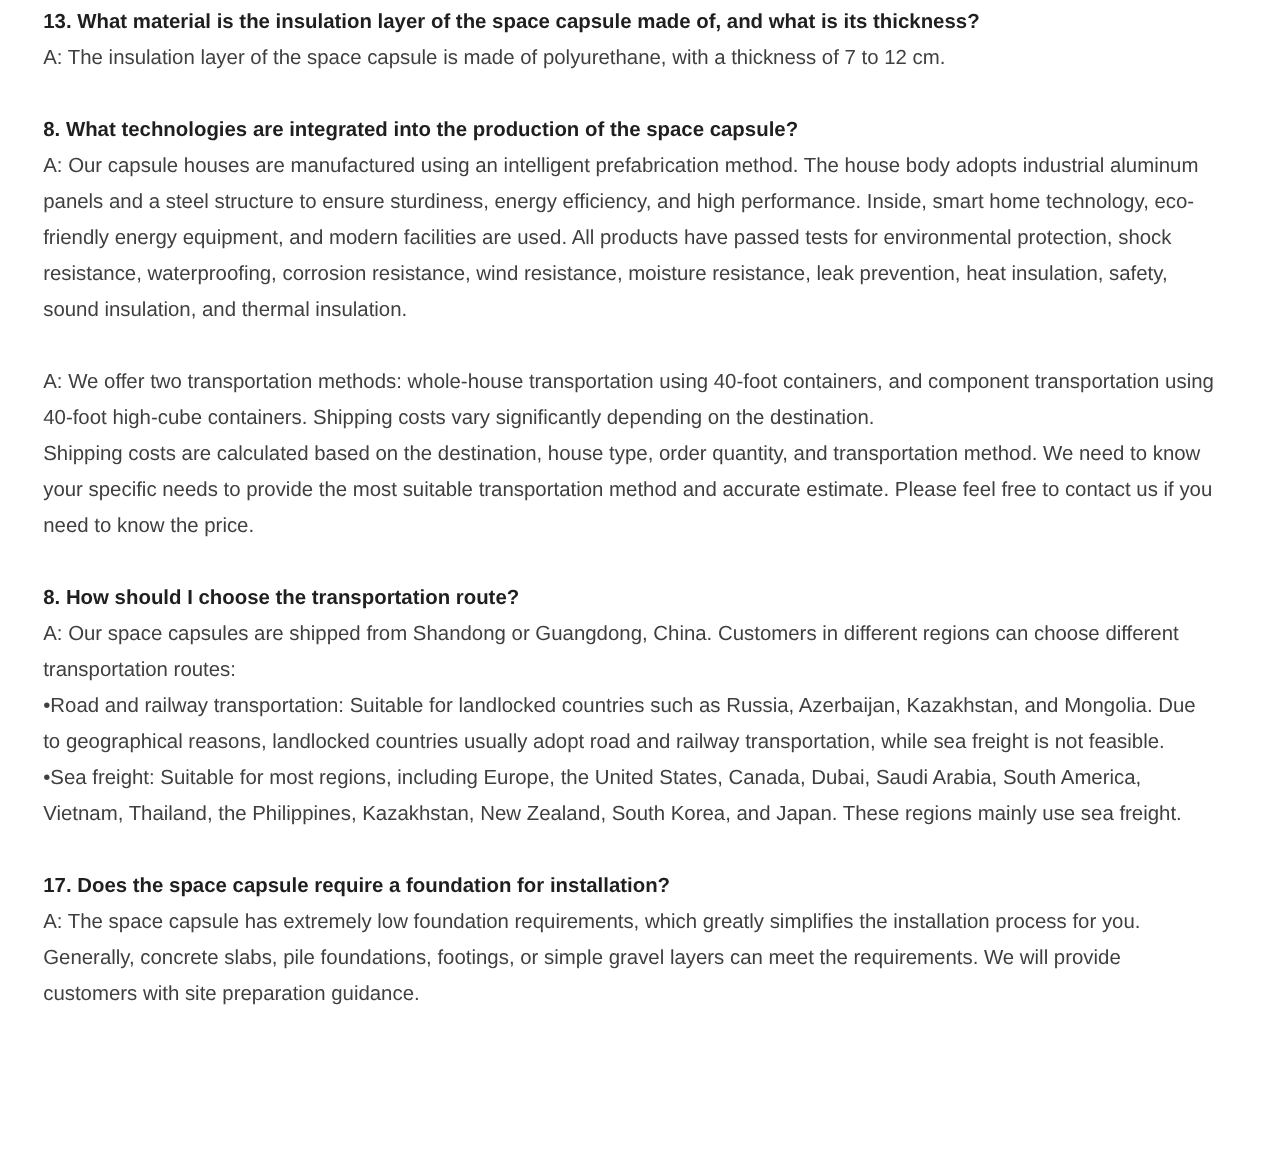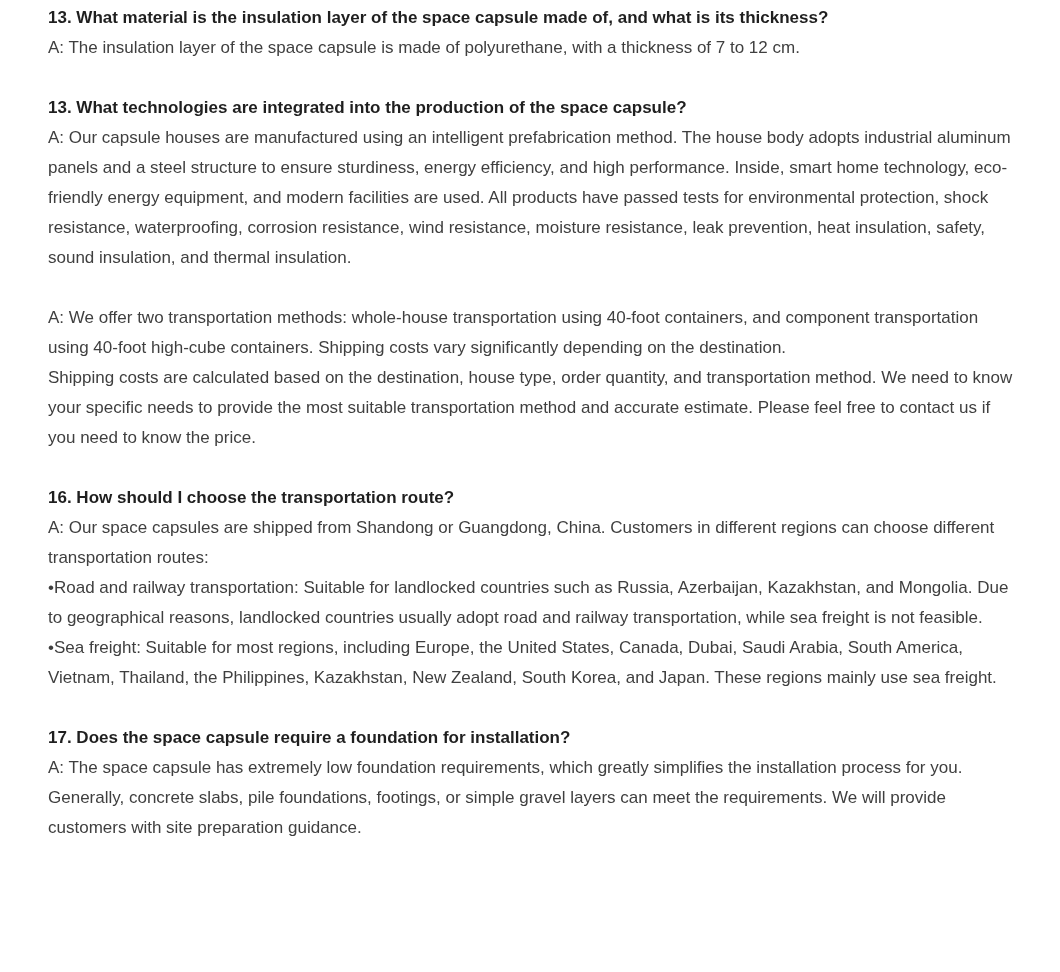--- a/index.html
+++ b/index.html
@@ -4,21 +4,21 @@
 <style>
   html, body {
     margin: 0;
     padding: 0;
     background: #ffffff;
   }
   .page {
     width: 1060px;
     min-height: 972px;
     box-sizing: border-box;
-    padding: 3px 46px 20px 48px;
+    padding: 3px 46px 20px 36px;
     font-family: "Liberation Sans", sans-serif;
     font-size: 17px;
     line-height: 30px;
     color: #3f3f3f;
     hyphens: auto;
     -webkit-hyphens: auto;
   }
   .qa-block {
     margin: 0 0 30px 0;
   }
@@ -40,31 +40,31 @@
 <body>
 
 <div class="page">
 
   <section class="qa-block">
     <h2>13. What material is the insulation layer of the space capsule made of, and what is its thickness?</h2>
     <p>A: The insulation layer of the space capsule is made of polyurethane, with a thickness of 7 to 12 cm.</p>
   </section>
 
   <section class="qa-block">
-    <h2>13. What technologies are integrated into the production of the space capsule?</h2>
+    <h2>8. What technologies are integrated into the production of the space capsule?</h2>
     <p>A: Our capsule houses are manufactured using an intelligent prefabrication method. The house body adopts industrial aluminum panels and a steel structure to ensure sturdiness, energy efficiency, and high performance. Inside, smart home technology, eco-friendly energy equipment, and modern facilities are used. All products have passed tests for environmental protection, shock resistance, waterproofing, corrosion resistance, wind resistance, moisture resistance, leak prevention, heat insulation, safety, sound insulation, and thermal insulation.</p>
   </section>
 
   <section class="qa-block">
     <p>A: We offer two transportation methods: whole-house transportation using 40-foot containers, and component transportation using 40-foot high-cube containers. Shipping costs vary significantly depending on the destination.</p>
     <p>Shipping costs are calculated based on the destination, house type, order quantity, and transportation method. We need to know your specific needs to provide the most suitable transportation method and accurate estimate. Please feel free to contact us if you need to know the price.</p>
   </section>
 
   <section class="qa-block">
-    <h2>16. How should I choose the transportation route?</h2>
+    <h2>8. How should I choose the transportation route?</h2>
     <p>A: Our space capsules are shipped from Shandong or Guangdong, China. Customers in different regions can choose different transportation routes:</p>
     <p>•Road and railway transportation: Suitable for landlocked countries such as Russia, Azerbaijan, Kazakhstan, and Mongolia. Due to geographical reasons, landlocked countries usually adopt road and railway transportation, while sea freight is not feasible.</p>
     <p>•Sea freight: Suitable for most regions, including Europe, the United States, Canada, Dubai, Saudi Arabia, South America, Vietnam, Thailand, the Philippines, Kazakhstan, New Zealand, South Korea, and Japan. These regions mainly use sea freight.</p>
   </section>
 
   <section class="qa-block">
     <h2>17. Does the space capsule require a foundation for installation?</h2>
     <p>A: The space capsule has extremely low foundation requirements, which greatly simplifies the installation process for you. Generally, concrete slabs, pile foundations, footings, or simple gravel layers can meet the requirements. We will provide customers with site preparation guidance.</p>
   </section>
 

